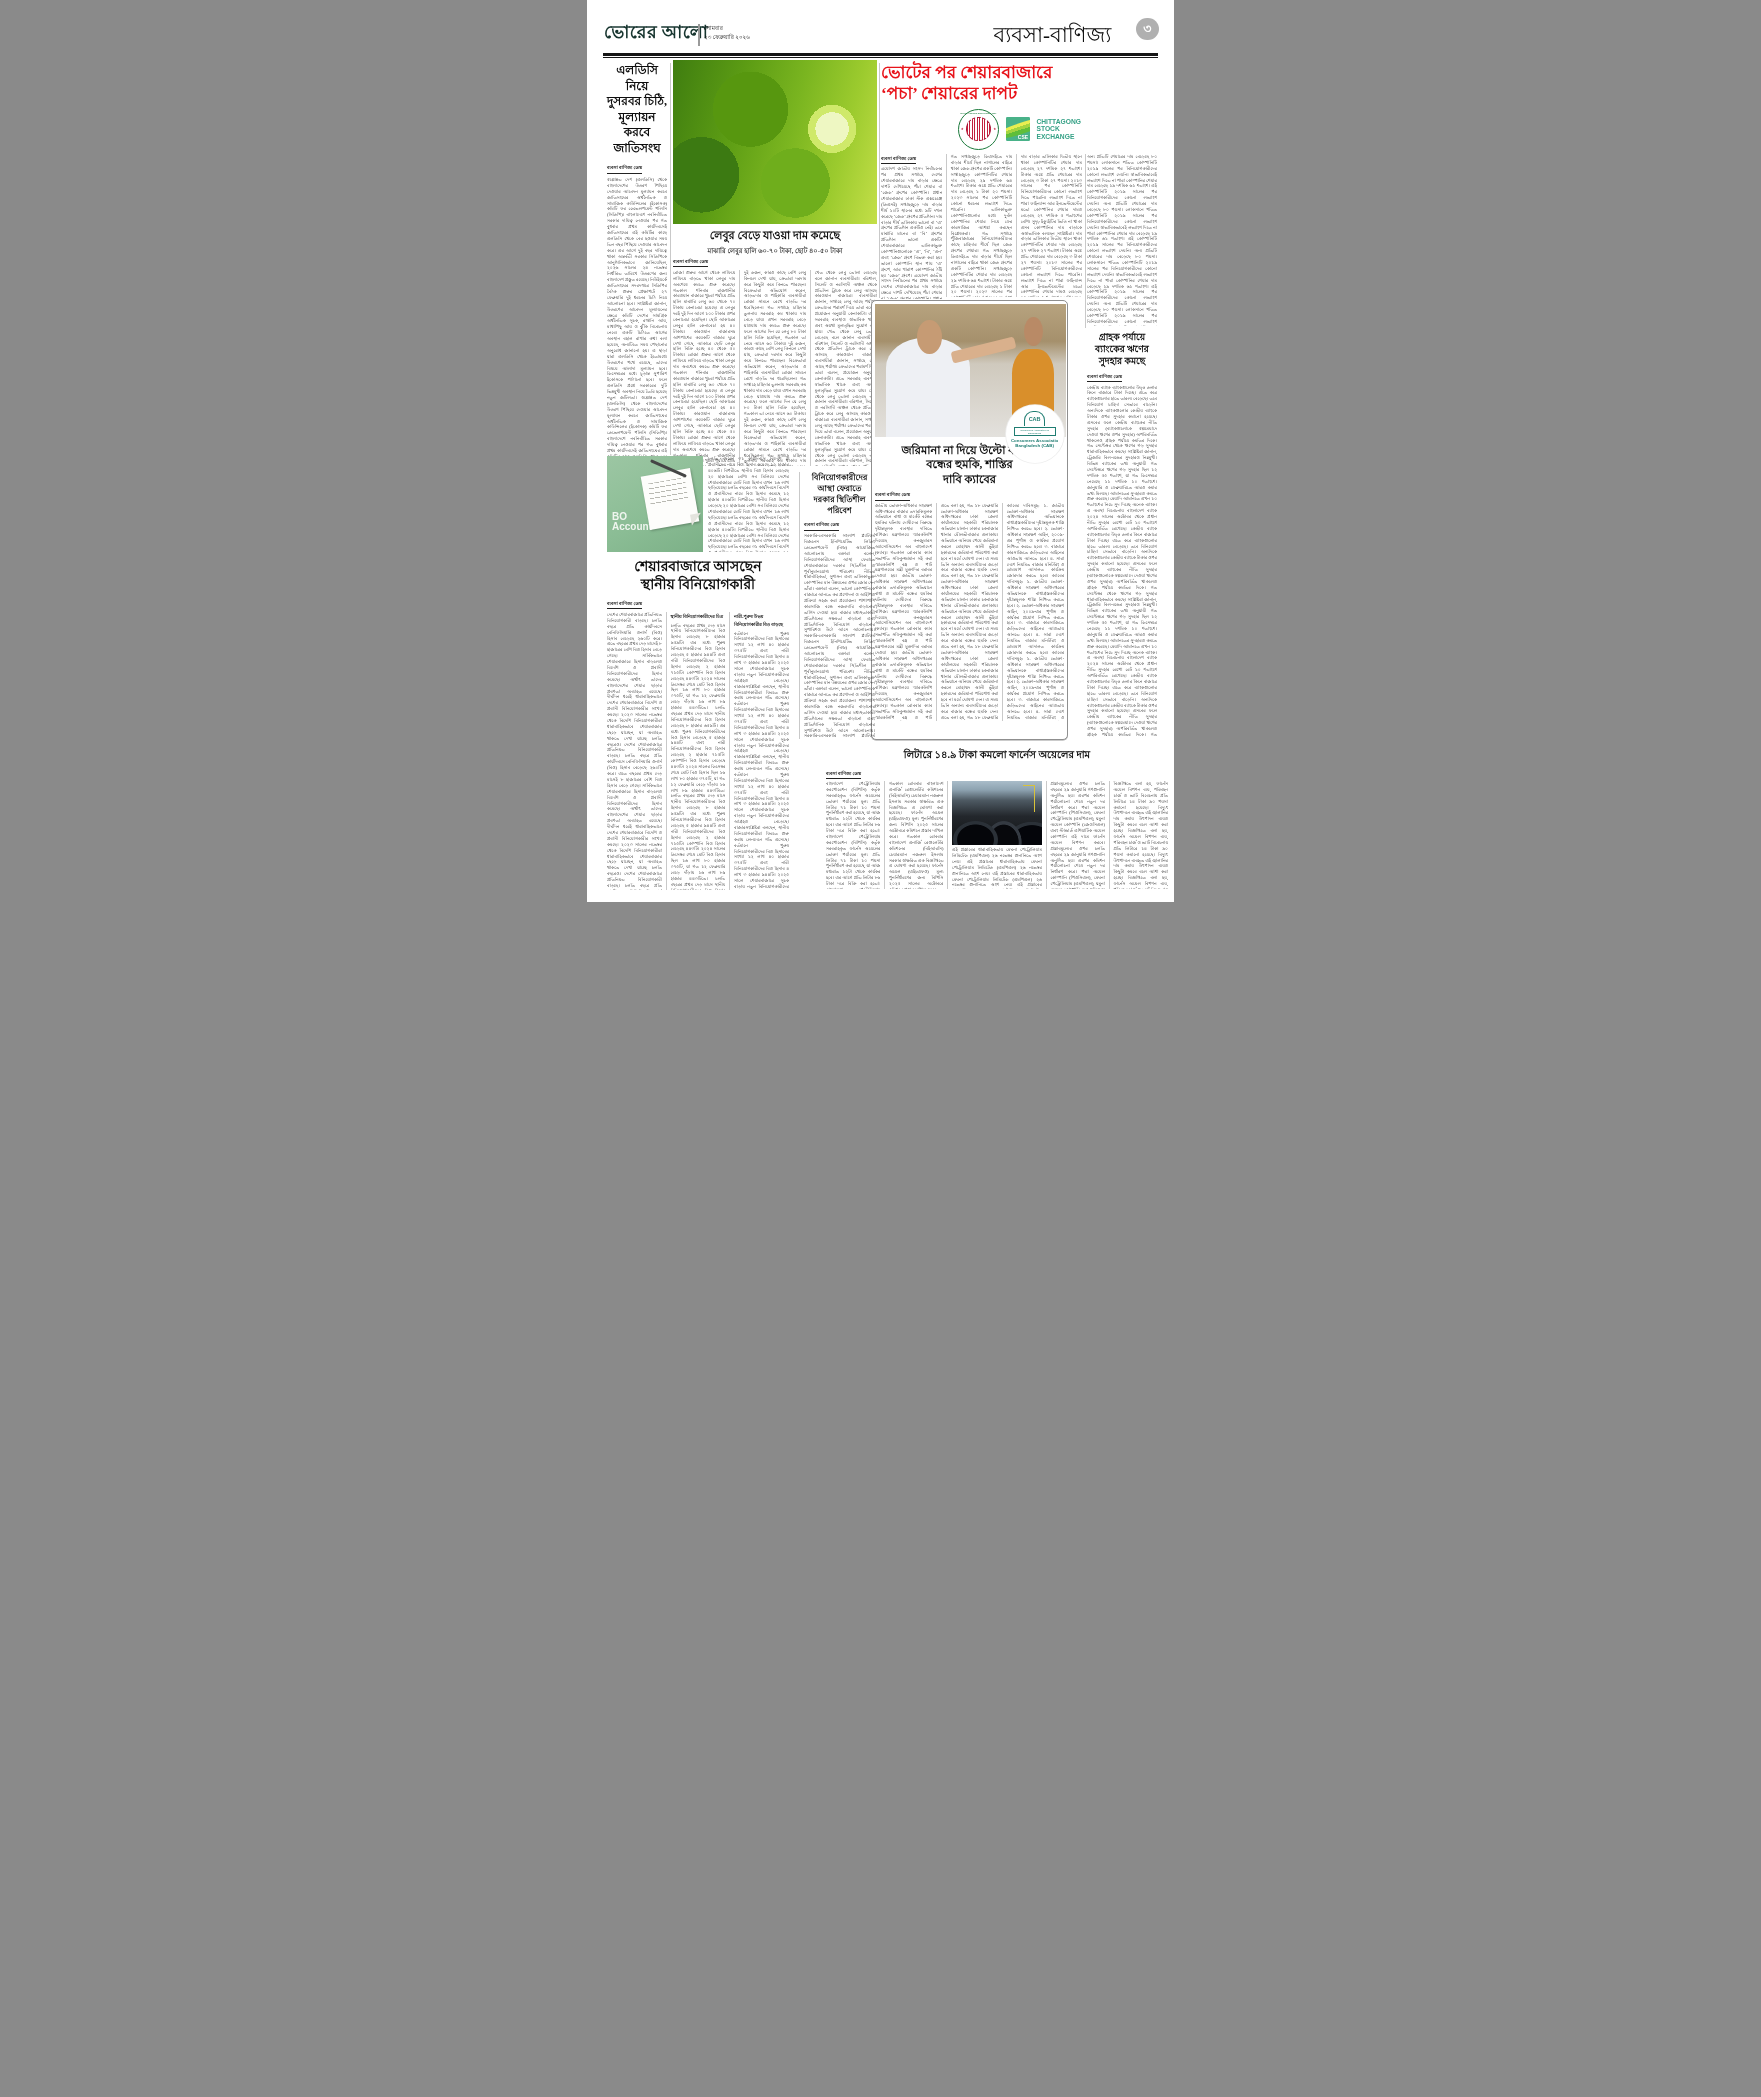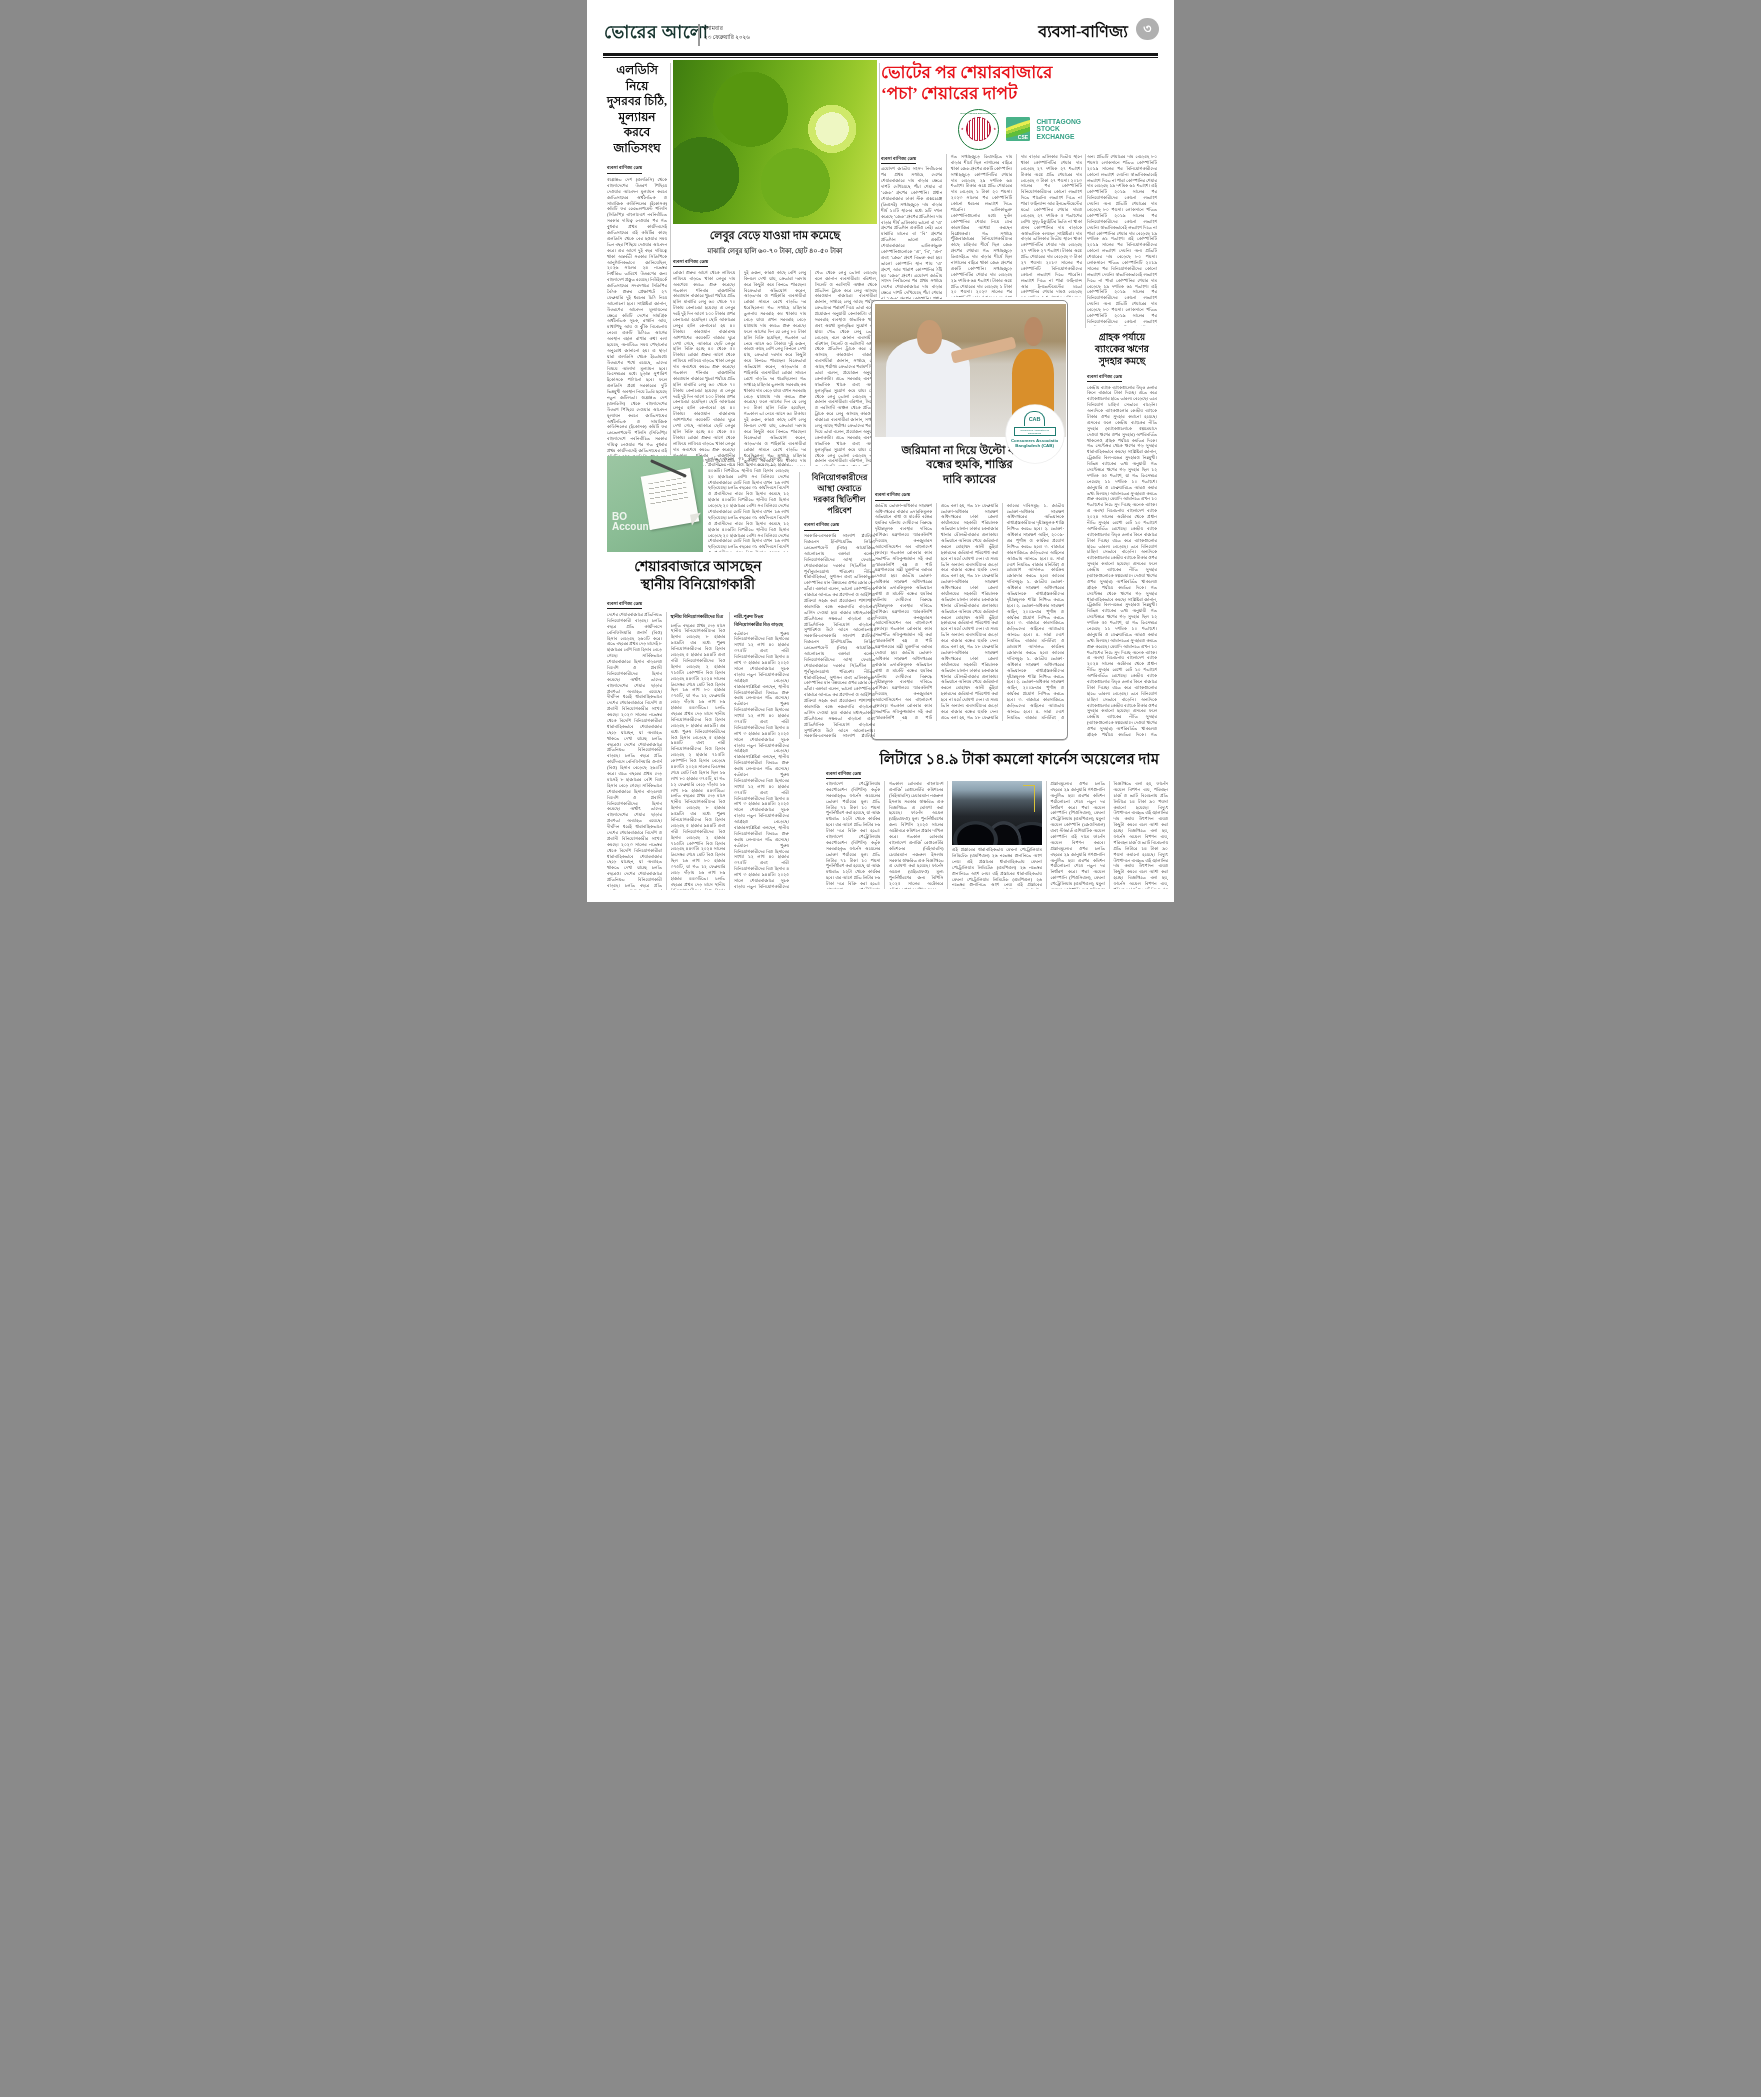--- a/index.html
+++ b/index.html
@@ -2,21 +2,21 @@
 <html style="font-size:6.7px"><head>
 <meta charset="utf-8">
 <style>
   html,body{margin:0;padding:0;background:#8a8a8a;}
   .page{position:relative;width:587px;height:902px;background:#ffffff;margin:0 auto;
         font-family:"Liberation Serif","DejaVu Serif",serif;color:#161616;overflow:hidden;}
   
   .logo{position:absolute;left:17px;top:19.3px;font-size:17.6px;font-weight:bold;color:#17352f;letter-spacing:0.4px;}
   .mast-bar{position:absolute;left:111px;top:23.5px;width:1.7px;height:22.7px;background:#9a9a9a;}
   .mast-date{position:absolute;left:117px;top:24px;font-size:5.7px;line-height:1.5;color:#111;}
-  .section-title{position:absolute;left:390px;top:18.5px;width:151px;text-align:right;font-size:16px;font-weight:bold;color:#0d0d0d;}
+  .section-title{position:absolute;left:390px;top:18.5px;width:151px;text-align:center;font-size:21px;font-weight:normal;color:#0d0d0d;}
   .page-circle{position:absolute;left:549px;top:17.6px;width:22.7px;height:22.7px;border-radius:50%;background:#b0b0b0;
                color:#fff;font-size:12.6px;font-weight:bold;text-align:center;line-height:22.7px;}
   .mast-rule{position:absolute;left:16px;right:16px;top:53px;height:2.5px;background:#161616;}
   .mast-rule2{position:absolute;left:16px;right:16px;top:57px;height:0.4px;background:#161616;}
   
   .abs{position:absolute;}
   .hl{font-weight:bold;color:#0d0d0d;text-align:center;}
   .hl-red{font-weight:bold;color:#e8141b;text-align:left;}
   .byline{font-weight:bold;font-size:4.6px;color:#111;border-bottom:0.6px solid #222;display:inline-block;padding-bottom:0.4px;}
   .body-txt{font-size:4.4px;line-height:1.34;text-align:justify;color:#1a1a1a;overflow:hidden;}
@@ -228,21 +228,21 @@
     <div class="hl" style="font-size:8px;line-height:1.38;">
       <div>বিনিয়োগকারীদের</div>
       <div>আস্থা ফেরাতে</div>
       <div>দরকার স্থিতিশীল</div>
       <div>পরিবেশ</div>
     </div>
     <div style="margin-top:4.2px;"><span class="byline">ব্যবসা বাণিজ্য ডেস্ক</span></div>
     <div class="body-txt" style="height:204px;margin-top:2.5px;">সরকারি-বেসরকারি সংলাপ প্ল্যাটফর্ম বিজনেস ইনিশিয়েটিভ লিডিং ডেভেলপমেন্ট (বিল্ড) আয়োজিত আলোচনায় বক্তারা বলেন, বিনিয়োগকারীদের আস্থা ফেরাতে শেয়ারবাজারে দরকার স্থিতিশীল ও পূর্বানুমানযোগ্য পরিবেশ। নীতির ধারাবাহিকতা, সুশাসন এবং তালিকাভুক্ত কোম্পানির মান উন্নয়নের ওপর জোর দেন তাঁরা। বক্তারা বলেন, ভালো কোম্পানিকে বাজারে আনতে কর প্রণোদনা ও আইপিও প্রক্রিয়া সহজ করা প্রয়োজন। পাশাপাশি কারসাজি বন্ধে নজরদারি বাড়ানোর তাগিদ দেওয়া হয়। বাজার মধ্যস্থতাকারী প্রতিষ্ঠানের সক্ষমতা বাড়ানো এবং প্রাতিষ্ঠানিক বিনিয়োগ বাড়ানোর সুপারিশও উঠে আসে আলোচনায়। সরকারি-বেসরকারি সংলাপ প্ল্যাটফর্ম বিজনেস ইনিশিয়েটিভ লিডিং ডেভেলপমেন্ট (বিল্ড) আয়োজিত আলোচনায় বক্তারা বলেন, বিনিয়োগকারীদের আস্থা ফেরাতে শেয়ারবাজারে দরকার স্থিতিশীল ও পূর্বানুমানযোগ্য পরিবেশ। নীতির ধারাবাহিকতা, সুশাসন এবং তালিকাভুক্ত কোম্পানির মান উন্নয়নের ওপর জোর দেন তাঁরা। বক্তারা বলেন, ভালো কোম্পানিকে বাজারে আনতে কর প্রণোদনা ও আইপিও প্রক্রিয়া সহজ করা প্রয়োজন। পাশাপাশি কারসাজি বন্ধে নজরদারি বাড়ানোর তাগিদ দেওয়া হয়। বাজার মধ্যস্থতাকারী প্রতিষ্ঠানের সক্ষমতা বাড়ানো এবং প্রাতিষ্ঠানিক বিনিয়োগ বাড়ানোর সুপারিশও উঠে আসে আলোচনায়। সরকারি-বেসরকারি সংলাপ প্ল্যাটফর্ম বিজনেস ইনিশিয়েটিভ লিডিং ডেভেলপমেন্ট (বিল্ড) আয়োজিত আলোচনায় বক্তারা বলেন, বিনিয়োগকারীদের আস্থা ফেরাতে শেয়ারবাজারে দরকার স্থিতিশীল ও পূর্বানুমানযোগ্য পরিবেশ। নীতির ধারাবাহিকতা, সুশাসন এবং তালিকাভুক্ত কোম্পানির মান উন্নয়নের ওপর জোর দেন তাঁরা। বক্তারা বলেন, ভালো কোম্পানিকে বাজারে আনতে কর প্রণোদনা ও আইপিও প্রক্রিয়া সহজ করা প্রয়োজন। পাশাপাশি কারসাজি বন্ধে নজরদারি বাড়ানোর তাগিদ দেওয়া হয়। বাজার মধ্যস্থতাকারী প্রতিষ্ঠানের সক্ষমতা বাড়ানো এবং প্রাতিষ্ঠানিক বিনিয়োগ বাড়ানোর সুপারিশও উঠে আসে আলোচনায়।</div>
   </div>
 
-  <div class="abs hl" style="left:230px;top:747px;width:342px;font-size:15px;text-align:right;">লিটারে ১৪.৯ টাকা কমলো ফার্নেস অয়েলের দাম</div>
+  <div class="abs hl" style="left:239px;top:747px;width:342px;font-size:10px;">লিটারে ১৪.৯ টাকা কমলো ফার্নেস অয়েলের দাম</div>
   <div class="abs" style="left:239px;top:769px;">
     <span class="byline">ব্যবসা বাণিজ্য ডেস্ক</span>
   </div>
   <div class="abs cols" style="left:239px;top:781px;width:342px;">
     <div class="col body-txt" style="width:57px;height:108px;">বাংলাদেশ পেট্রোলিয়াম করপোরেশন (বিপিসি) কর্তৃক সরবরাহকৃত ফার্নেস অয়েলের ভোক্তা পর্যায়ের মূল্য প্রতি লিটার ৭১ টাকা ১০ পয়সা পুনর্নির্ধারণ করা হয়েছে, যা আজ মধ্যরাত ১২টা থেকে কার্যকর হবে। এর আগে প্রতি লিটার ৮৬ টাকা দরে বিক্রি করা হতো। বাংলাদেশ পেট্রোলিয়াম করপোরেশন (বিপিসি) কর্তৃক সরবরাহকৃত ফার্নেস অয়েলের ভোক্তা পর্যায়ের মূল্য প্রতি লিটার ৭১ টাকা ১০ পয়সা পুনর্নির্ধারণ করা হয়েছে, যা আজ মধ্যরাত ১২টা থেকে কার্যকর হবে। এর আগে প্রতি লিটার ৮৬ টাকা দরে বিক্রি করা হতো। বাংলাদেশ পেট্রোলিয়াম করপোরেশন (বিপিসি) কর্তৃক সরবরাহকৃত ফার্নেস অয়েলের ভোক্তা পর্যায়ের মূল্য প্রতি লিটার ৭১ টাকা ১০ পয়সা পুনর্নির্ধারণ করা হয়েছে, যা আজ মধ্যরাত ১২টা থেকে কার্যকর হবে। এর আগে প্রতি লিটার ৮৬ টাকা দরে বিক্রি করা হতো।</div>
     <div class="col body-txt" style="width:57px;height:108px;">গতকাল রোববার বাংলাদেশ এনার্জি রেগুলেটরি কমিশনের (বিইআরসি) চেয়ারম্যান নজরুল ইসলাম সরকার স্বাক্ষরিত এক বিজ্ঞপ্তিতে এ ঘোষণা করা হয়েছে। ফার্নেস অয়েল (এইচএফও) মূল্য পুনর্নির্ধারণের জন্য বিপিসি ২০২৫ সালের অক্টোবরে কমিশনে প্রস্তাব দাখিল করে। গতকাল রোববার বাংলাদেশ এনার্জি রেগুলেটরি কমিশনের (বিইআরসি) চেয়ারম্যান নজরুল ইসলাম সরকার স্বাক্ষরিত এক বিজ্ঞপ্তিতে এ ঘোষণা করা হয়েছে। ফার্নেস অয়েল (এইচএফও) মূল্য পুনর্নির্ধারণের জন্য বিপিসি ২০২৫ সালের অক্টোবরে কমিশনে প্রস্তাব দাখিল করে।</div>
     <div class="col" style="width:94px;height:108px;display:flex;flex-direction:column;">
       <div class="furnace-photo" style="width:94px;height:64px;">
         <div class="crane"></div>
       </div>

